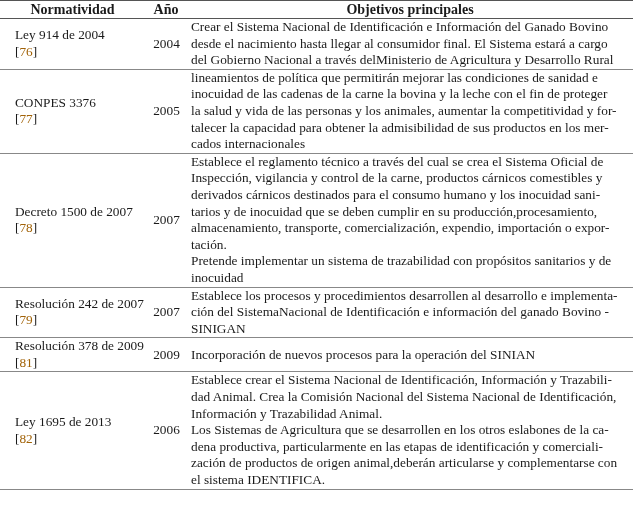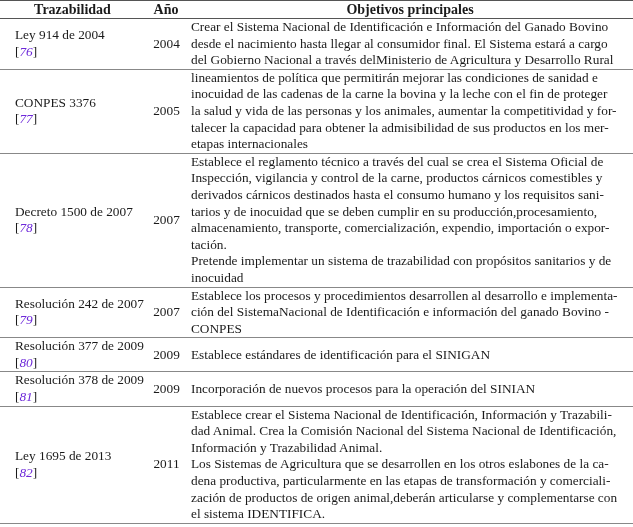--- a/index.html
+++ b/index.html
@@ -7,35 +7,35 @@
          font-family: "Liberation Serif", "DejaVu Serif", serif; color: #1a1a1a; }
   table { border-collapse: collapse; width: 633px; table-layout: fixed; }
   col.c1 { width: 145px; } col.c2 { width: 42px; } col.c3 { width: 446px; }
   thead th { font-weight: bold; font-size: 14px; line-height: 15px; padding: 1px 0 1px 0;
              text-align: center; border-bottom: 1.5px solid #555; border-top: 1.5px solid #555; }
   tbody td { font-size: 13.3px; line-height: 16.6px; vertical-align: middle; padding: 0; }
   tbody tr { border-bottom: 1.5px solid #888; }
   td.norm { padding-left: 15px; }
   td.year { text-align: center; padding-left: 1px; margin-top: 44px; }
   td.obj { padding-left: 4px; padding-right: 16px; text-align: justify; }
-  .ref { color: #6d28d9; font-style: italic; }
+  .ref { color: #a16207; }
   .line { display: block; white-space: nowrap; }
 </style>
 </head>
 <body>
 
 <table>
   <colgroup>
       <col class="c1">
       <col class="c2">
       <col class="c3">
     </colgroup>
   <thead>
     <tr>
-      <th>Trazabilidad</th>
+      <th>Normatividad</th>
       <th>Año</th>
       <th>Objetivos principales</th>
     </tr>
   </thead>
   <tbody id="tbody">
   <tr>
     <td class="norm">
       <span class="line">Ley 914 de 2004</span>
       <span class="line">[<span class="ref">76</span>]</span>
     </td>
@@ -51,87 +51,77 @@
     <td class="norm">
       <span class="line">CONPES 3376</span>
       <span class="line">[<span class="ref">77</span>]</span>
     </td>
     <td class="year">2005</td>
     <td class="obj">
           <span class="line">lineamientos de política que permitirán mejorar las condiciones de sanidad e</span>
           <span class="line">inocuidad de las cadenas de la carne la bovina y la leche con el fin de proteger</span>
           <span class="line">la salud y vida de las personas y los animales, aumentar la competitividad y for-</span>
           <span class="line">talecer la capacidad para obtener la admisibilidad de sus productos en los mer-</span>
-          <span class="line">etapas internacionales</span>
+          <span class="line">cados internacionales</span>
         </td>
   </tr>
 
   <tr>
     <td class="norm">
       <span class="line">Decreto 1500 de 2007</span>
       <span class="line">[<span class="ref">78</span>]</span>
     </td>
     <td class="year">2007</td>
     <td class="obj">
           <span class="line">Establece el reglamento técnico a través del cual se crea el Sistema Oficial de</span>
           <span class="line">Inspección, vigilancia y control de la carne, productos cárnicos comestibles y</span>
-          <span class="line">derivados cárnicos destinados hasta el consumo humano y los requisitos sani-</span>
+          <span class="line">derivados cárnicos destinados para el consumo humano y los inocuidad sani-</span>
           <span class="line">tarios y de inocuidad que se deben cumplir en su producción,procesamiento,</span>
           <span class="line">almacenamiento, transporte, comercialización, expendio, importación o expor-</span>
           <span class="line">tación.</span>
           <span class="line">Pretende implementar un sistema de trazabilidad con propósitos sanitarios y de</span>
           <span class="line">inocuidad</span>
         </td>
   </tr>
 
   <tr>
     <td class="norm">
       <span class="line">Resolución 242 de 2007</span>
       <span class="line">[<span class="ref">79</span>]</span>
     </td>
     <td class="year">2007</td>
     <td class="obj">
           <span class="line">Establece los procesos y procedimientos desarrollen al desarrollo e implementa-</span>
           <span class="line">ción del SistemaNacional de Identificación e información del ganado Bovino -</span>
-          <span class="line">CONPES</span>
+          <span class="line">SINIGAN</span>
         </td>
   </tr>
 
-  <tr>
-    <td class="norm">
-      <span class="line">Resolución 377 de 2009</span>
-      <span class="line">[<span class="ref">80</span>]</span>
-    </td>
-    <td class="year">2009</td>
-    <td class="obj">
-          <span class="line">Establece estándares de identificación para el SINIGAN</span>
-        </td>
-  </tr>
 
   <tr>
     <td class="norm">
       <span class="line">Resolución 378 de 2009</span>
       <span class="line">[<span class="ref">81</span>]</span>
     </td>
     <td class="year">2009</td>
     <td class="obj">
           <span class="line">Incorporación de nuevos procesos para la operación del SINIAN</span>
         </td>
   </tr>
 
   <tr>
     <td class="norm">
       <span class="line">Ley 1695 de 2013</span>
       <span class="line">[<span class="ref">82</span>]</span>
     </td>
-    <td class="year">2011</td>
+    <td class="year">2006</td>
     <td class="obj">
           <span class="line">Establece crear el Sistema Nacional de Identificación, Información y Trazabili-</span>
           <span class="line">dad Animal. Crea la Comisión Nacional del Sistema Nacional de Identificación,</span>
           <span class="line">Información y Trazabilidad Animal.</span>
           <span class="line">Los Sistemas de Agricultura que se desarrollen en los otros eslabones de la ca-</span>
-          <span class="line">dena productiva, particularmente en las etapas de transformación y comerciali-</span>
+          <span class="line">dena productiva, particularmente en las etapas de identificación y comerciali-</span>
           <span class="line">zación de productos de origen animal,deberán articularse y complementarse con</span>
           <span class="line">el sistema IDENTIFICA.</span>
         </td>
   </tr>
 </tbody>
 </table>
 
 </body></html>

